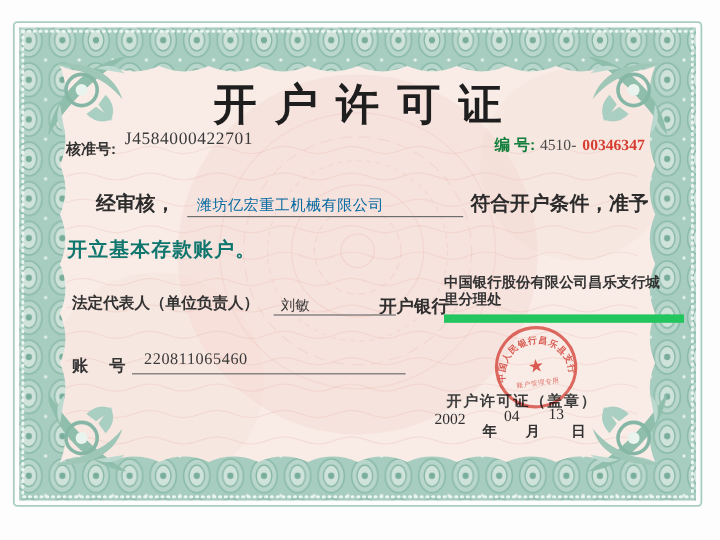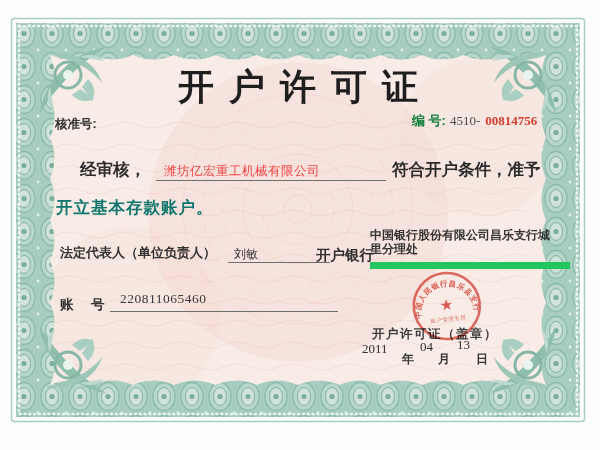--- a/index.html
+++ b/index.html
@@ -22,21 +22,21 @@
   }
   .approval-label{left:45px;top:99px;font-size:12.5px;font-weight:600;color:#333;}
   .approval-value{left:94px;top:91px;font-size:14.5px;color:#3a3a3a;letter-spacing:.5px;}
   .serial{left:402px;top:95px;font-size:13px;color:#4a4a4a;}
   .serial .lbl{font-weight:600;color:#15803d;}
   .serial .pre{font-family:"Liberation Serif","DejaVu Serif",serif;margin-left:4px;}
   .serial .num{font-family:"Liberation Serif","DejaVu Serif",serif;color:#d63c2f;margin-left:5px;font-weight:600;}
 
   .audit-prefix{left:70px;top:142px;font-size:16.5px;font-weight:600;color:#2b2b2b;}
   .company-box{left:146px;top:142px;width:230px;height:21px;border-bottom:1px solid #6e6e6e;}
-  .company-box span{position:absolute;left:8px;top:4px;font-size:12.5px;color:#ef4444;letter-spacing:.5px;}
+  .company-box span{position:absolute;left:8px;top:4px;font-size:12.5px;color:#0369a1;letter-spacing:.5px;}
   .audit-suffix{left:382px;top:142px;font-size:16.5px;font-weight:600;color:#2b2b2b;}
   .body-line2{left:46px;top:180px;font-size:16.5px;font-weight:600;color:#0f766e;letter-spacing:1px;}
 
   .legal-label{left:50px;top:227px;font-size:13px;font-weight:600;color:#333;}
   .name-box{left:218px;top:224px;width:102px;height:21px;border-bottom:1px solid #6e6e6e;}
   .name-box span{position:absolute;left:6px;top:5px;font-size:12px;color:#333;}
   .bank-label{left:306px;top:229px;font-size:14.5px;font-weight:600;color:#2e2e2e;}
   .bank-box{left:360px;top:212px;width:200px;height:33px;border-bottom:7px solid #22c55e;}
   .bank-box div{font-size:12px;line-height:13.5px;color:#333;font-weight:600;white-space:nowrap;}
 
@@ -135,23 +135,24 @@
 
     <use href="#corner"></use>
     <use href="#corner" transform="translate(576,0) scale(-1,1)"></use>
     <use href="#corner" transform="translate(0,406) scale(1,-1)"></use>
     <use href="#corner" transform="translate(576,406) scale(-1,-1)"></use>
   </svg>
 
   <div class="txt title">开户许可证</div>
 
   <div class="txt hei approval-label">核准号:</div>
+  <div class="txt song approval-value">J4584000422701</div>
 
   <div class="txt serial">
-    <span class="lbl">编 号:</span><span class="pre">4510-</span><span class="num">00814756</span>
+    <span class="lbl">编 号:</span><span class="pre">4510-</span><span class="num">00346347</span>
   </div>
 
   <div class="txt audit-prefix">经审核，</div>
   <div class="txt company-box">
     <span>潍坊亿宏重工机械有限公司</span>
   </div>
   <div class="txt audit-suffix">符合开户条件，准予</div>
   <div class="txt body-line2">开立基本存款账户。</div>
 
   <div class="txt legal-label">法定代表人（单位负责人）</div>
@@ -163,21 +164,21 @@
     <div>中国银行股份有限公司昌乐支行城</div>
     <div>里分理处</div>
   </div>
 
   <div class="txt account-label">账　号</div>
   <div class="txt account-box">
     <span>220811065460</span>
   </div>
 
   <div class="txt issuer-label">开户许可证（盖章）</div>
-  <div class="txt d-num dt-year">2011</div>
+  <div class="txt d-num dt-year">2002</div>
   <div class="txt d-unit dt-yu">年</div>
   <div class="txt d-num dt-month">04</div>
   <div class="txt d-unit dt-mu">月</div>
   <div class="txt d-num dt-day">13</div>
   <div class="txt d-unit dt-du">日</div>
 
   <svg class="seal" viewBox="0 0 76 76" aria-hidden="true">
     <defs>
       <path id="sealArc" d="M 11,43 A 27,27 0 1 1 65,43" fill="none"></path>
     </defs>

